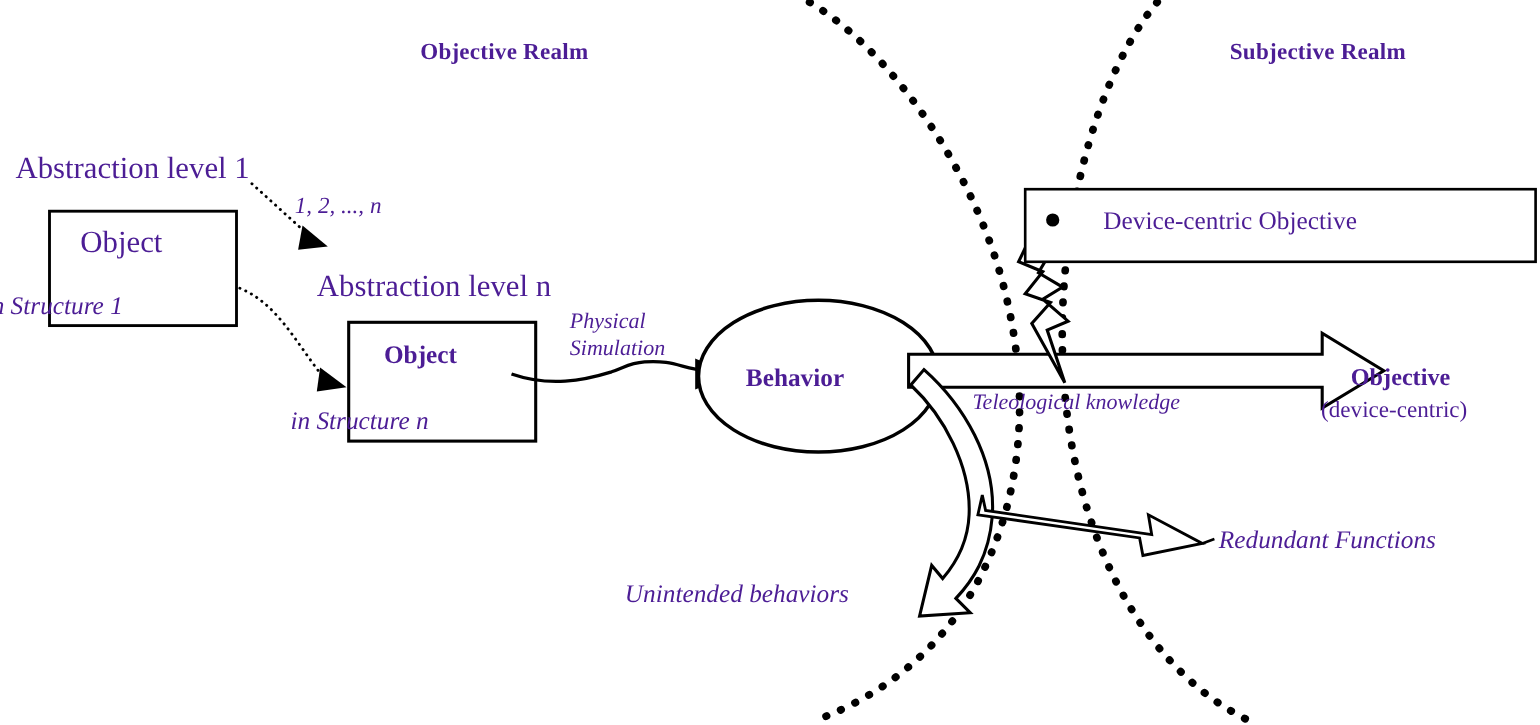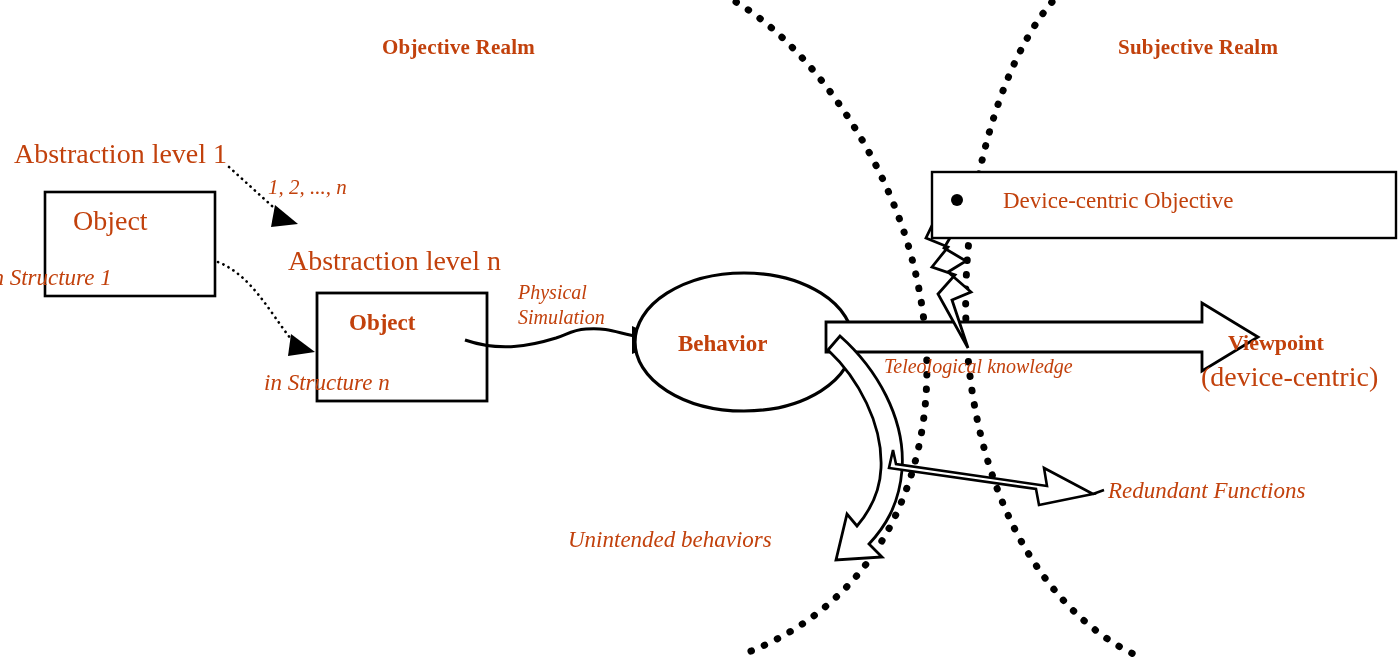--- a/index.html
+++ b/index.html
@@ -23,21 +23,21 @@
     position: absolute;
     left: 0;
     top: 0;
     width: 1400px;
     height: 659px;
   }
   .lbl {
     position: absolute;
     white-space: nowrap;
     line-height: 1.12;
-    color: #c2410c;
+    color: #4c1d95;
   }
   .realm-title {
     font-weight: bold;
     font-size: 21px;
     letter-spacing: .2px;
   }
   .plain {
     font-size: 28px;
   }
   .italic {
@@ -58,21 +58,21 @@
     font-size: 20px;
   }
   .vp-text {
     font-size: 23px;
   }
   .fn-line1 {
     font-weight: bold;
     font-size: 22px;
   }
   .fn-line2 {
-    font-size: 28px;
+    font-size: 21px;
   }
 </style>
 </head>
 <body>
 
 <div id="canvas">
 
   <svg id="artwork" viewBox="0 0 1400 659" xmlns="http://www.w3.org/2000/svg">
 
     <path fill="none" stroke="#000" stroke-width="7" stroke-linecap="round" stroke-dasharray="0.5 14" d="M 736 2
@@ -143,20 +143,20 @@
 
   <div class="lbl small-italic" style="left:518px; top:281px;">Physical</div>
   <div class="lbl small-italic" style="left:518px; top:306px;">Simulation</div>
 
   <div class="lbl bold" style="left:678px; top:331px; font-size:23px;">Behavior</div>
 
   <div class="lbl small-italic" style="left:884px; top:355px;">Teleological knowledge</div>
 
   <div class="lbl vp-text" style="left:1003px; top:188px;">Device-centric Objective</div>
 
-  <div class="lbl fn-line1" style="left:1228px; top:331px;">Viewpoint</div>
+  <div class="lbl fn-line1" style="left:1228px; top:331px;">Objective</div>
   <div class="lbl fn-line2" style="left:1201px; top:361px;">(device-centric)</div>
 
   <div class="lbl italic" style="left:1108px; top:478px;">Redundant Functions</div>
 
   <div class="lbl italic" style="left:568px; top:527px;">Unintended behaviors</div>
 
 </div>
 
 </body></html>

